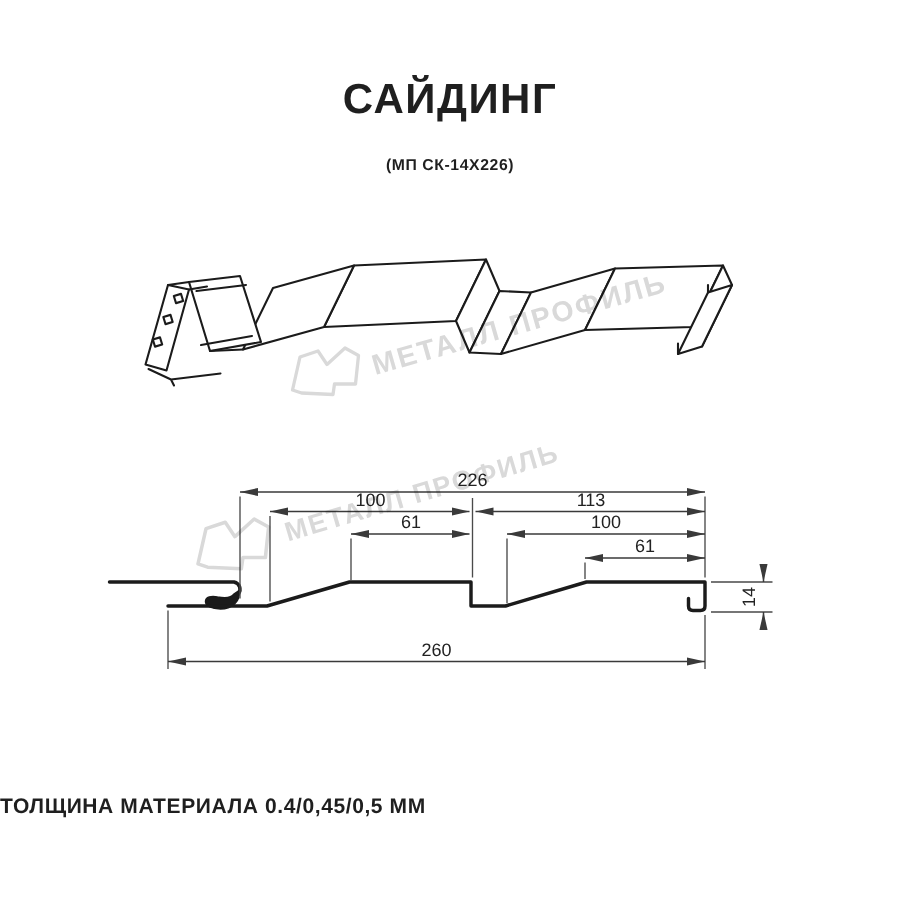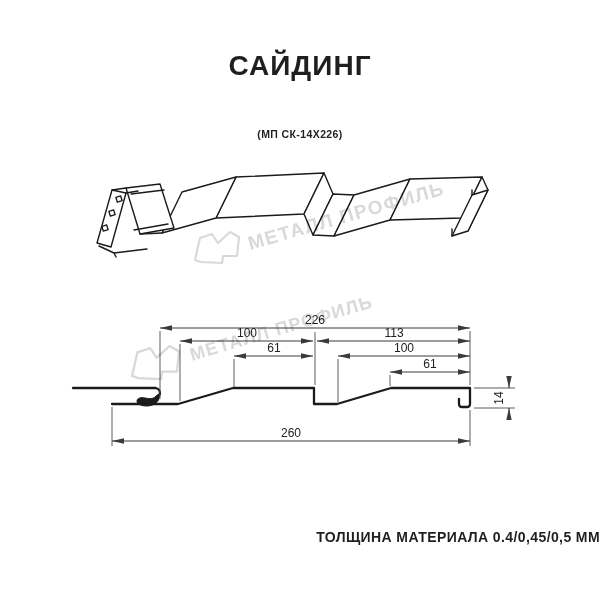--- a/index.html
+++ b/index.html
@@ -1,22 +1,22 @@
 <!DOCTYPE html>
 <html><head>
 <meta charset="utf-8">
 <style>
   html,body{margin:0;padding:0;background:#fff;}
   .page{position:relative;width:600px;height:600px;background:#fff;overflow:hidden;
         font-family:"Liberation Sans", sans-serif;border-radius:20px;}
   .hdr{position:absolute;left:0;width:600px;text-align:center;color:#1f1f1f;}
   .hdr.title{top:50px;font-size:28px;font-weight:800;letter-spacing:1px;}
   .hdr.subtitle{top:86px;font-size:13px;font-weight:700;letter-spacing:.6px;}
-  .hdr.model{top:104px;font-size:10.5px;font-weight:700;letter-spacing:.4px;margin-top:24px;}
-  .ftr{position:absolute;left:0;top:529px;width:600px;text-align:right;
+  .hdr.model{top:104px;font-size:10.5px;font-weight:700;letter-spacing:.4px;}
+  .ftr{position:absolute;left:0;top:529px;width:600px;text-align:left;
        font-size:14px;font-weight:700;letter-spacing:.4px;color:#1f1f1f;}
   svg{position:absolute;left:0;top:0;}
   .ln{stroke:#1b1b1b;stroke-width:1.4;fill:#fff;stroke-linejoin:round;stroke-linecap:round;}
   .lnf{stroke:#1b1b1b;stroke-width:1.4;fill:none;stroke-linejoin:round;stroke-linecap:round;}
   .prof{stroke:#1b1b1b;stroke-width:2.3;fill:none;stroke-linejoin:round;stroke-linecap:round;}
   .dim{stroke:#3a3a3a;stroke-width:1;fill:none;}
   .ext{stroke:#4a4a4a;stroke-width:.9;fill:none;}
   .dtx{font-size:12px;fill:#222;text-anchor:middle;}
   .wm{mix-blend-mode:multiply;}
   .wmt{font-size:19px;font-weight:700;letter-spacing:1.5px;fill:#d9d9d9;text-anchor:middle;}

